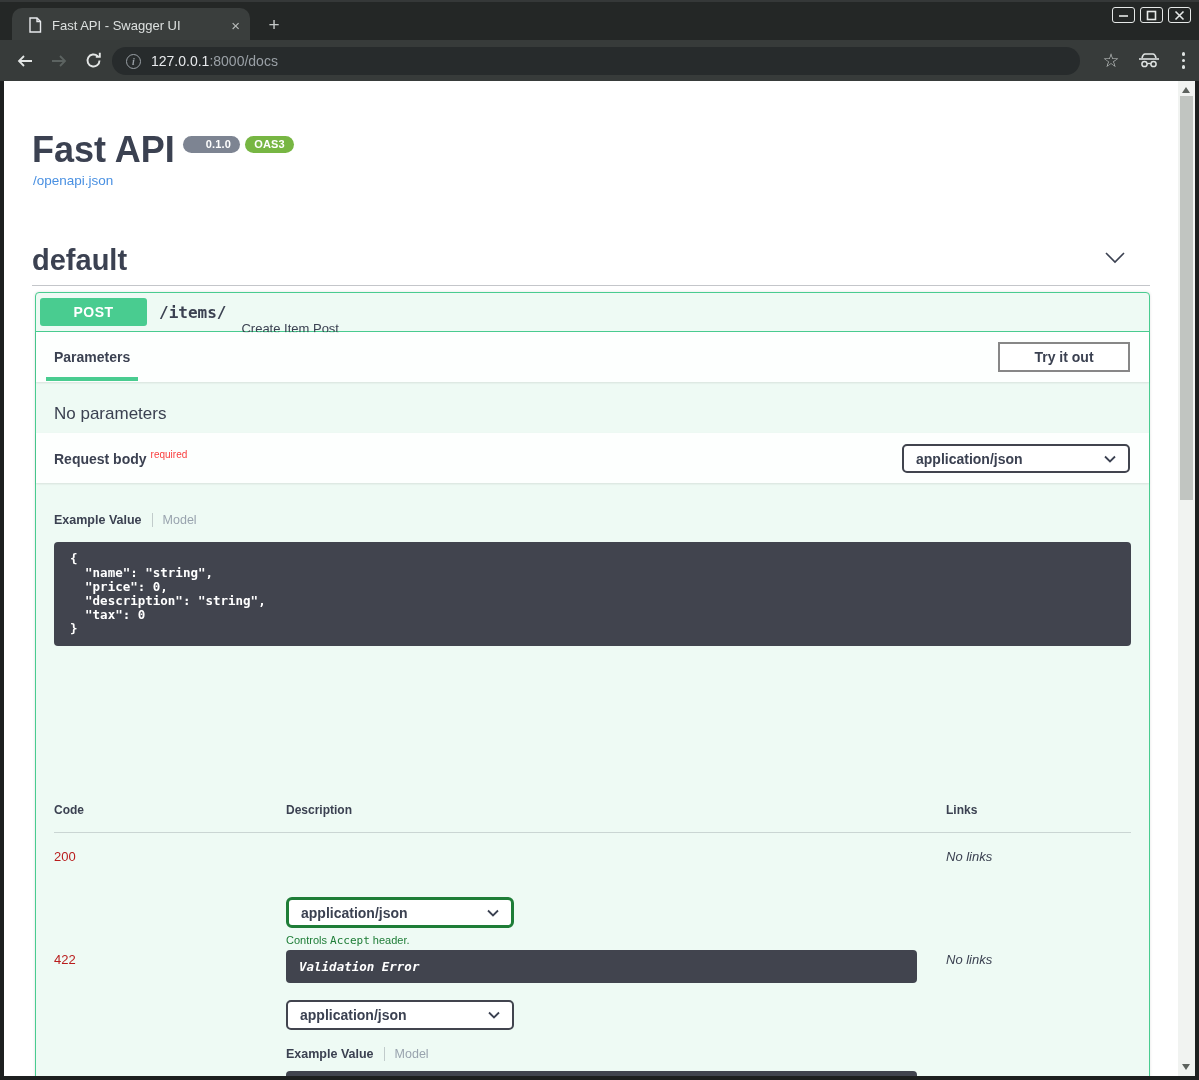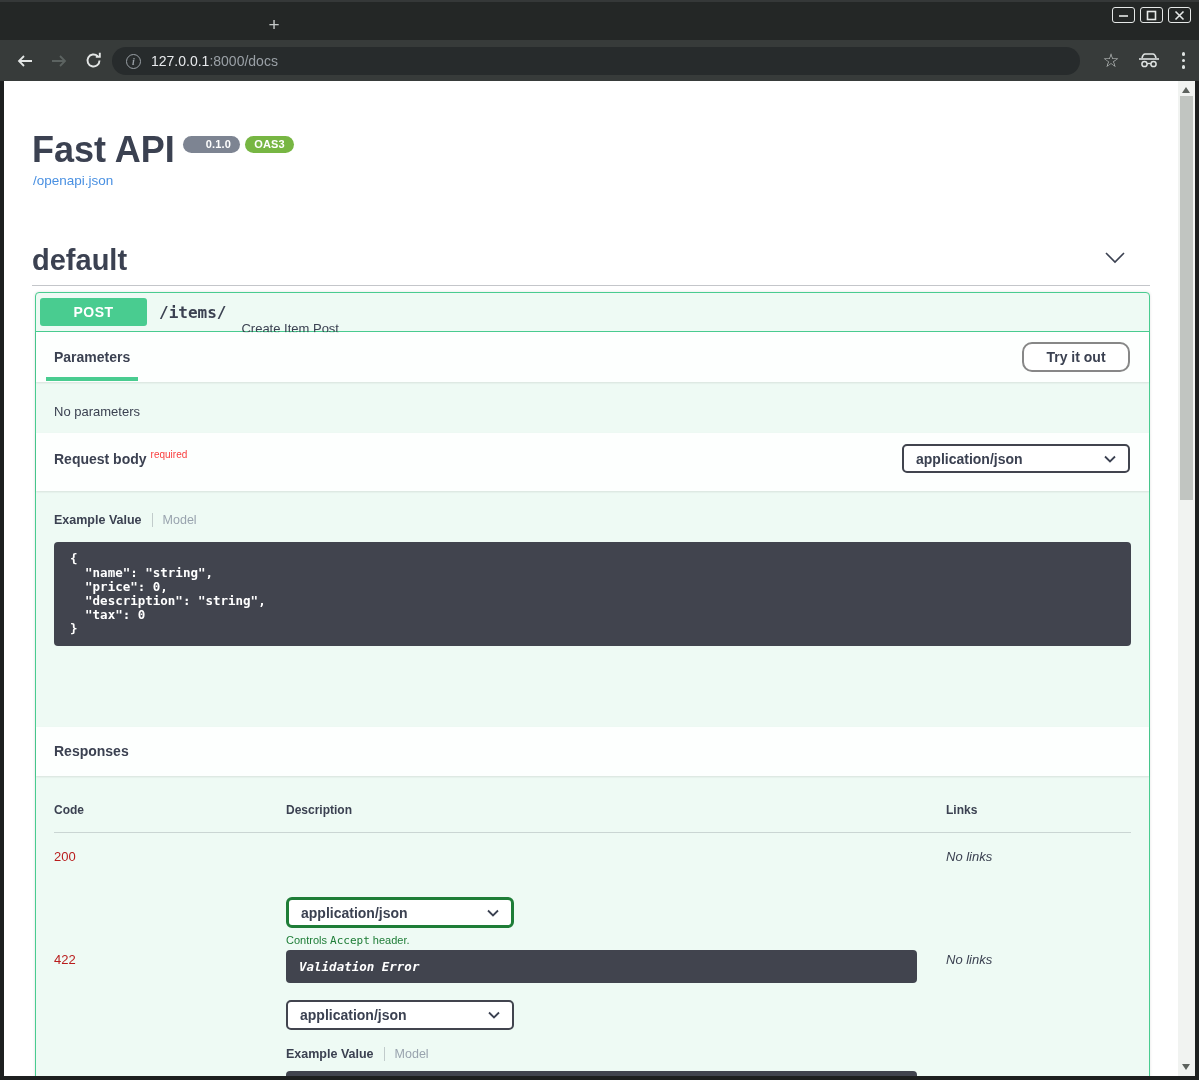--- a/index.html
+++ b/index.html
@@ -51,24 +51,24 @@
   .opblock { position:absolute; left:31px; top:211px; width:1115px; height:1100px; background:#eefaf4; border:1px solid #49cc90; border-radius:4px; box-shadow:0 0 3px rgba(0,0,0,.12); }
   .op-summary { position:absolute; left:0; top:0; width:100%; height:39px; border-bottom:1px solid #49cc90; display:flex; align-items:center; }
   .method-badge { margin-left:4px; width:107px; height:28px; background:#49cc90; border-radius:3px; color:#fff; font-weight:bold; font-size:14px; display:flex; align-items:center; justify-content:center; letter-spacing:.5px; }
   .op-path { margin-left:12px; font-family:"DejaVu Sans Mono", monospace; font-weight:bold; font-size:16px; color:#3b4151; }
   .op-desc { margin-left:15px; font-size:13px; color:#3b4151;margin-top:33px; }
 
   .section-header { position:absolute; left:0; width:100%; background:rgba(255,255,255,.85); box-shadow:0 1px 2px rgba(0,0,0,.1); }
   .sh-params { top:39px; height:50px; }
   .params-label { position:absolute; left:18px; top:17px; font-size:14px; font-weight:bold; color:#3b4151; }
   .params-underline { position:absolute; left:10px; bottom:1px; width:92px; height:4px; background:#49cc90; }
-  .tryout-btn { position:absolute; right:19px; top:10px; width:108px; height:30px; background:#fff; border:2px solid #878787; border-radius:10px; font-size:14px; font-weight:600; color:#3b4151; display:flex; align-items:center; justify-content:center; }
-  .no-params { position:absolute; left:18px; top:111px; font-size:13px; color:#3b4151; }
-
-  .sh-reqbody { top:140px; height:58px; }
+  .tryout-btn { position:absolute; right:19px; top:10px; width:132px; height:30px; background:#fff; border:2px solid #878787; border-radius:0; font-size:14px; font-weight:600; color:#3b4151; display:flex; align-items:center; justify-content:center; }
+  .no-params { position:absolute; left:18px; top:111px; font-size:17px; color:#3b4151; }
+
+  .sh-reqbody { top:140px; height:50px; }
   .reqbody-label { position:absolute; left:18px; top:16px; font-size:14px; font-weight:bold; color:#3b4151; }
   .required-mark { color:#f93e3e; font-size:10px; font-weight:normal; vertical-align:6px; margin-left:4px; }
 
   .fake-select { background:#fff; border:2px solid #41444e; border-radius:5px; display:flex; align-items:center; font-size:14px; font-weight:bold; color:#3b4151; padding:0 12px; position:absolute; }
   .fake-select .chev { margin-left:auto; }
   .sel-reqbody { right:19px; top:11px; width:228px; height:29px; }
 
   .tabs-row { position:absolute; display:flex; align-items:flex-start; font-size:12.5px; }
   .tab-example { font-weight:bold; color:#3b4151; }
   .tab-model { color:#99a3ae; }
@@ -101,20 +101,28 @@
   .code-resp { left:250px; top:778px; width:631px; height:60px; }
 
   .chev svg, .tag-chevron svg { display:block; }
 </style>
 </head>
 <body>
 
 <div class="window">
 
   <div class="tabbar">
+    <div class="tab">
+      <svg class="tab-favicon" viewBox="0 0 14 16">
+        <path d="M2 1 h7 l3.5 3.5 V15 H2 Z" fill="none" stroke="#e8eaed" stroke-width="1.4"></path>
+        <path d="M9 1 v3.5 h3.5" fill="none" stroke="#e8eaed" stroke-width="1.4"></path>
+      </svg>
+      <span class="tab-title">Fast API - Swagger UI</span>
+      <span class="tab-close">×</span>
+    </div>
     <div class="newtab-btn">+</div>
     <div class="win-controls">
       <div class="win-btn">
         <svg width="11" height="11" viewBox="0 0 11 11">
             <line x1="1" y1="6" x2="10" y2="6" stroke="#e6e9e8" stroke-width="1.6"></line>
           </svg>
       </div>
       <div class="win-btn">
         <svg width="11" height="11" viewBox="0 0 11 11">
             <rect x="1.5" y="1.5" width="8" height="8" fill="none" stroke="#e6e9e8" stroke-width="1.6"></rect>
@@ -213,23 +221,20 @@
         <span class="tab-model">Model</span>
       </div>
 
       <pre class="codeblock code-req">{
   "name": "string",
   "price": 0,
   "description": "string",
   "tax": 0
 }</pre>
 
-      <div class="section-header sh-responses">
-        <span class="responses-label">Responses</span>
-      </div>
 
       <span class="resp-col-head col-code">Code</span>
       <span class="resp-col-head col-desc">Description</span>
       <span class="resp-col-head col-links">Links</span>
       <div class="resp-head-underline"></div>
 
       <span class="resp-code rc-200">200</span>
       <span class="resp-links rl-200">No links</span>
       <div class="fake-select sel-accept">
         <span>application/json</span>

